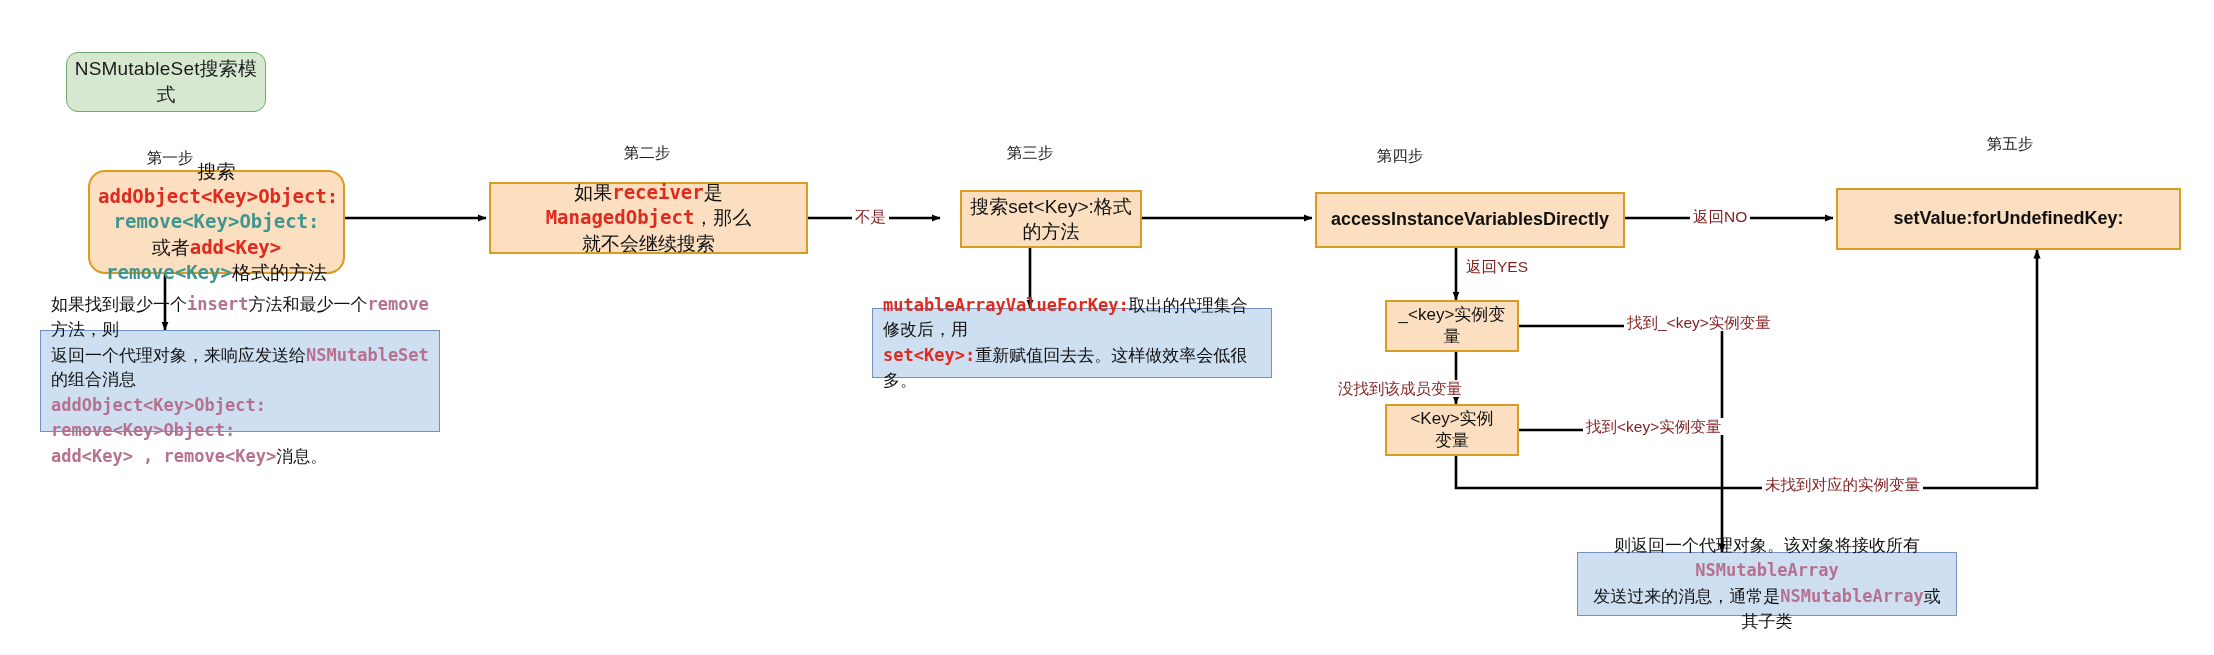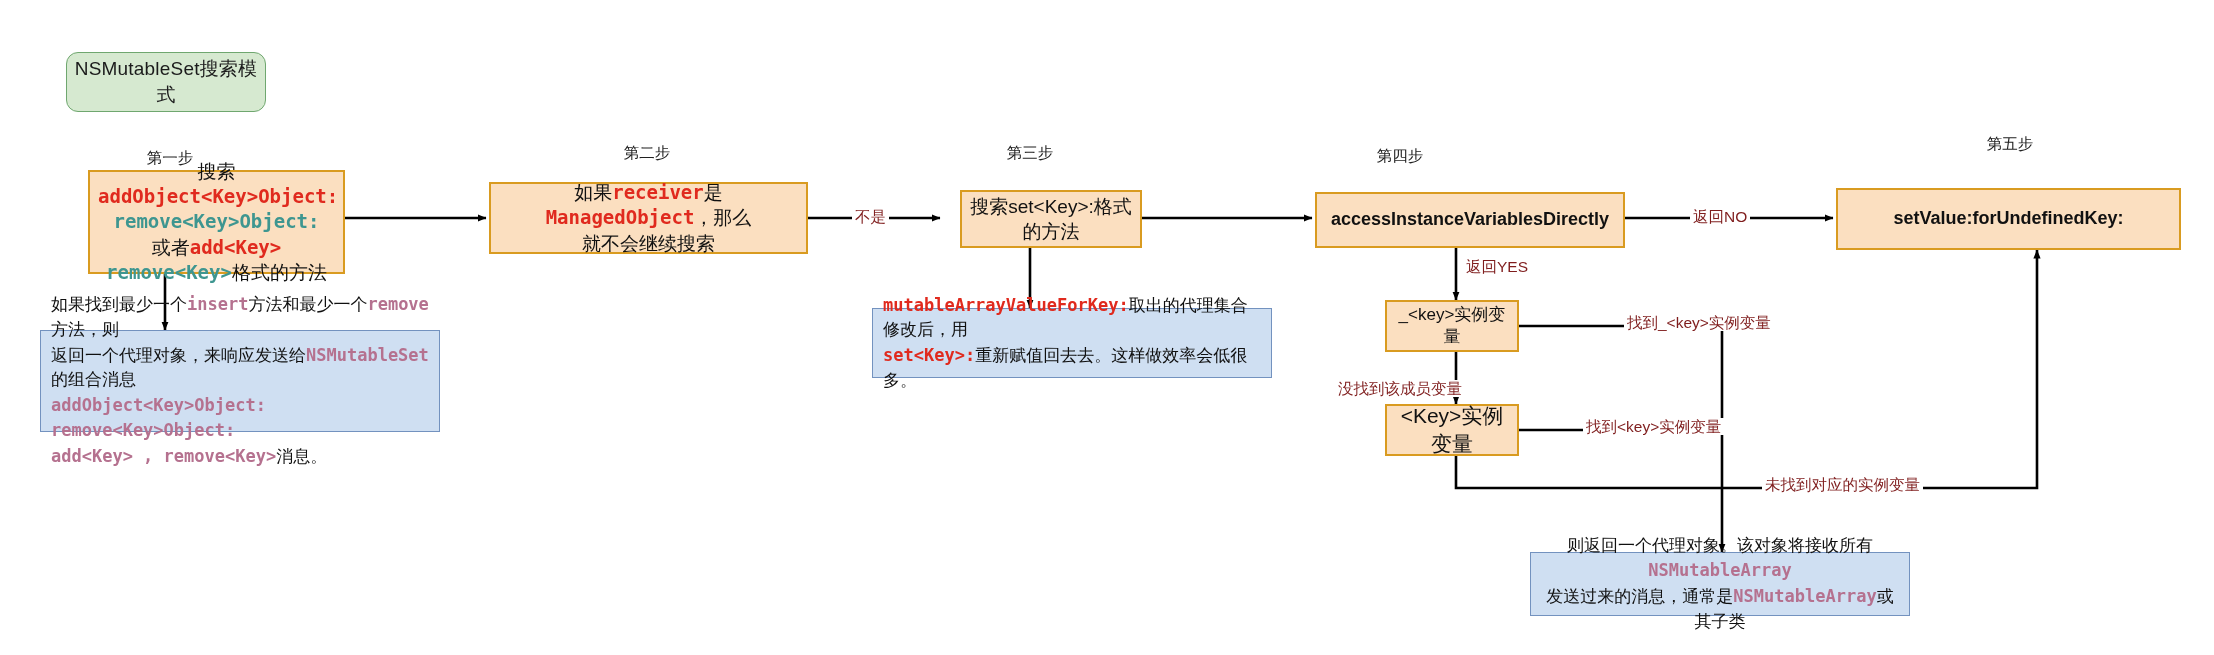--- a/index.html
+++ b/index.html
@@ -62,21 +62,21 @@
     background: #cfdff2;
     border: 1.6px solid #7392bf;
     color: #101010;
     font-size: 17px;
     line-height: 1.45;
     padding: 7px 10px;
     display: flex;
     align-items: center;
   }
   .note.left-align { text-align: left; justify-content: flex-start; }
-  .note.center-align { text-align: center; justify-content: center; }
+  .note.center-align { text-align: center; justify-content: center; margin-left: 47px; }
   .mono {
     font-family: "DejaVu Sans Mono", "Liberation Mono", monospace;
     font-weight: bold;
   }
   .red { color: #e02a1e; }
   .teal { color: #3e9690; }
   .mauve { color: #b5718f; }
   .edge-label {
     position: absolute;
     font-size: 15.5px;
@@ -140,21 +140,21 @@
   <div class="step-label" style="left:1030px; top:143px; width:120px; margin-left:-60px;">
     <span>第三步</span>
   </div>
   <div class="step-label" style="left:1400px; top:146px; width:120px; margin-left:-60px;">
     <span>第四步</span>
   </div>
   <div class="step-label" style="left:2010px; top:134px; width:120px; margin-left:-60px;">
     <span>第五步</span>
   </div>
 
-  <div class="node proc" style="left:88px; top:170px; width:257px; height:104px; padding:12px 8px;">
+  <div class="node proc" style="left:88px; top:170px; width:257px; height:104px; padding:12px 8px;border-radius:17px;">
     <div style="width:100%;">
         <span class="inner-line"><span>搜索</span><span class="mono red">addObject&lt;Key&gt;Object:</span></span>
         <span class="inner-line"><span class="mono teal">remove&lt;Key&gt;Object:</span></span>
         <span class="inner-line"><span>或者</span><span class="mono red">add&lt;Key&gt;</span></span>
         <span class="inner-line"><span class="mono teal">remove&lt;Key&gt;</span><span>格式的方法</span></span>
       </div>
   </div>
 
   <div class="node note left-align" style="left:40px; top:330px; width:400px; height:102px;">
     <div style="width:100%;">
@@ -190,21 +190,21 @@
         <span class="inner-line"><span style="font-weight: bold;">accessInstanceVariablesDirectly</span></span>
       </div>
   </div>
 
   <div class="node proc" style="left:1385px; top:300px; width:134px; height:52px; padding:3px 6px; font-size:17px;">
     <div style="width:100%;">
         <span class="inner-line"><span>_&lt;key&gt;实例变量</span></span>
       </div>
   </div>
 
-  <div class="node proc" style="left:1385px; top:404px; width:134px; height:52px; padding:3px 6px; font-size:21px;">
+  <div class="node proc" style="left:1385px; top:404px; width:134px; height:52px; padding:3px 17px; font-size:17px;">
     <div style="width:100%;">
         <span class="inner-line"><span>&lt;Key&gt;实例变量</span></span>
       </div>
   </div>
 
   <div class="node note center-align" style="left:1530px; top:552px; width:380px; height:64px;">
     <div style="width:100%; text-align:center;">
         <span class="inner-line"><span>则返回一个代理对象。该对象将接收所有</span><span class="mono mauve">NSMutableArray</span></span>
         <span class="inner-line"><span>发送过来的消息，通常是</span><span class="mono mauve">NSMutableArray</span><span>或其子类</span></span>
       </div>

